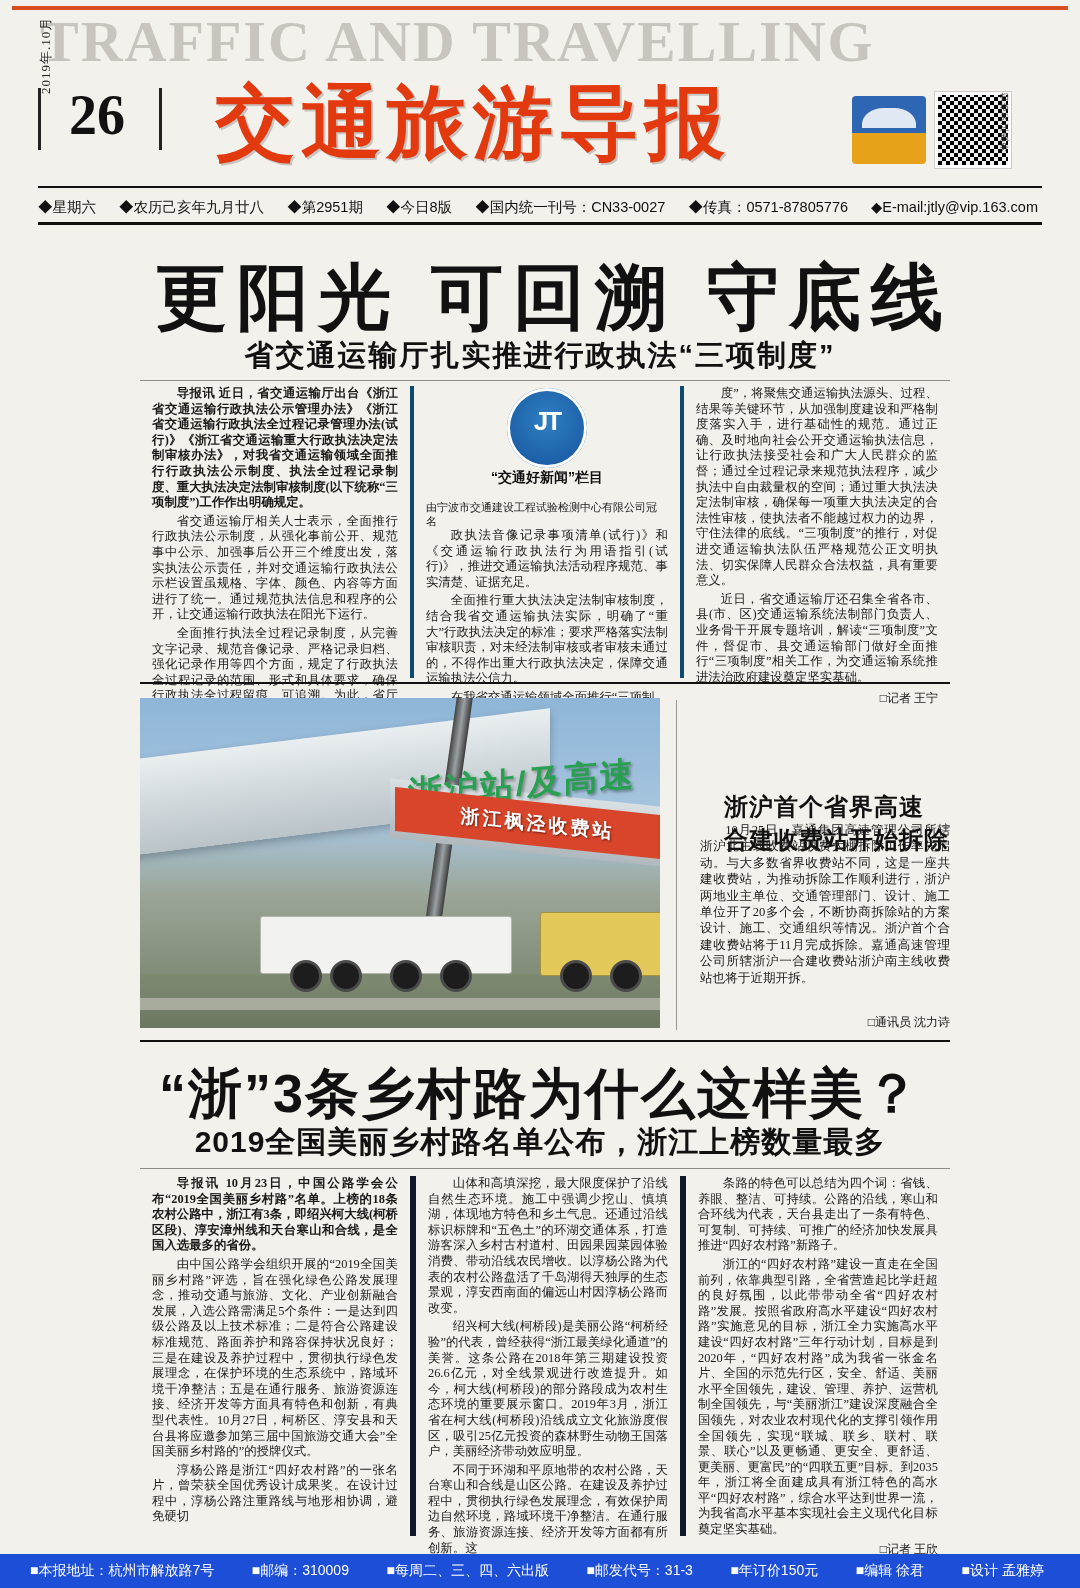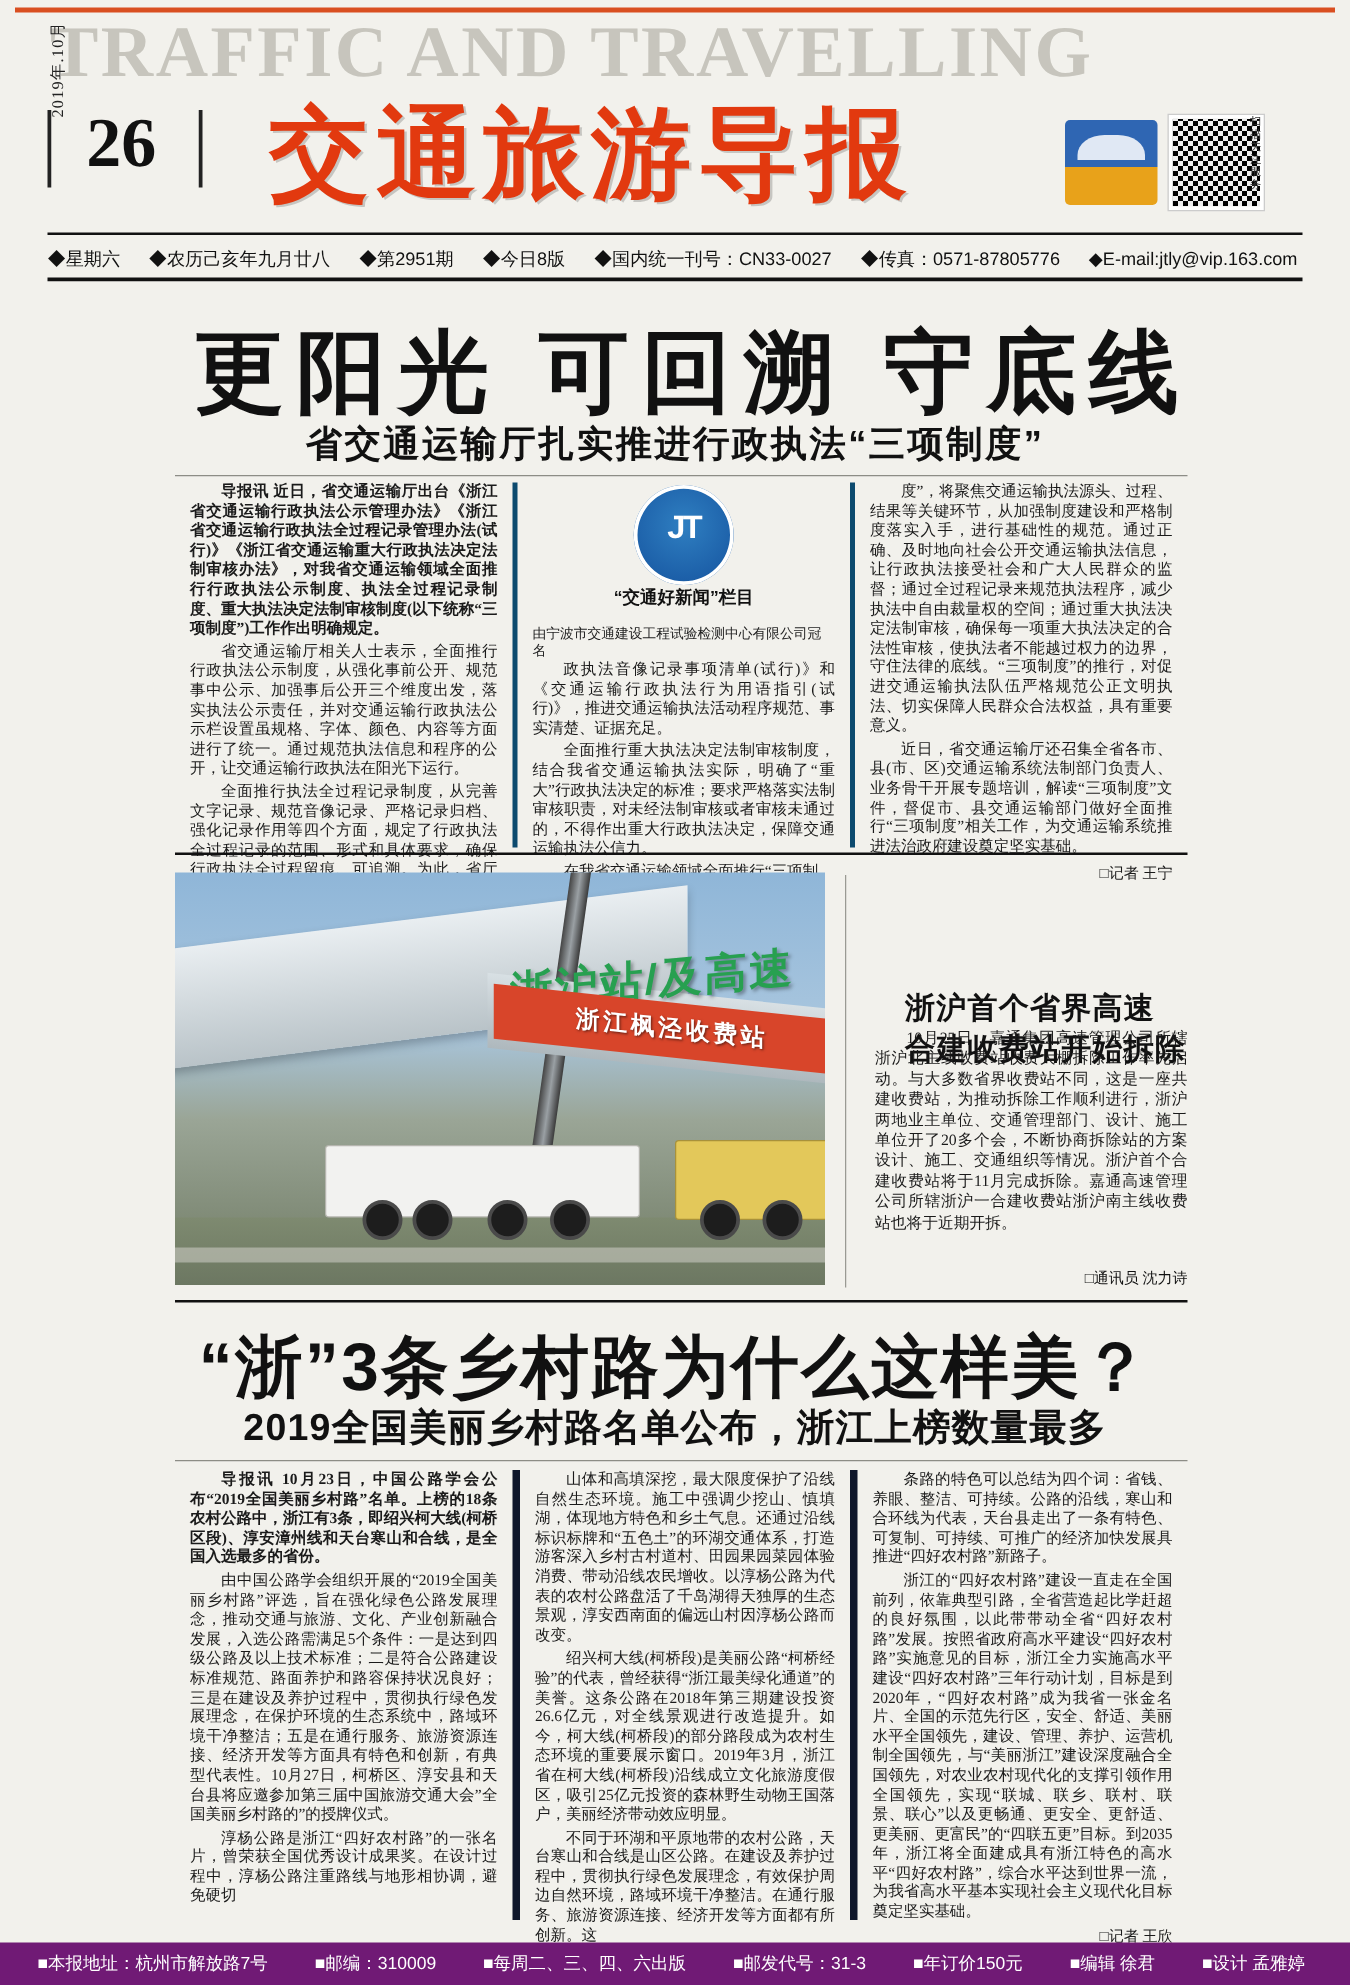--- a/index.html
+++ b/index.html
@@ -242,21 +242,21 @@
     font-size:12.4px;line-height:15.6px;text-align:justify;color:#1a1a1a;
   }
   .bcol + .bcol{border-left:6px solid #0f172a;}
   .bcol p{margin:0 0 3px 0;text-indent:2em;}
   .bcol .lede{font-weight:bold;}
   .bot-byline{text-align:right;font-size:12px;margin-top:4px;}
 
   
   .footer{
     position:absolute;left:0;right:0;bottom:0;height:34px;
-    background:#701a75;color:#fff;
+    background:#1d4ed8;color:#fff;
     font-family:"Liberation Sans",sans-serif;font-size:14px;
     display:flex;align-items:center;justify-content:space-between;
     padding:0 30px;box-sizing:border-box;white-space:nowrap;
   }
   .footer span{margin-right:6px;}
 </style>
 </head>
 <body>
 
 <div class="page">

